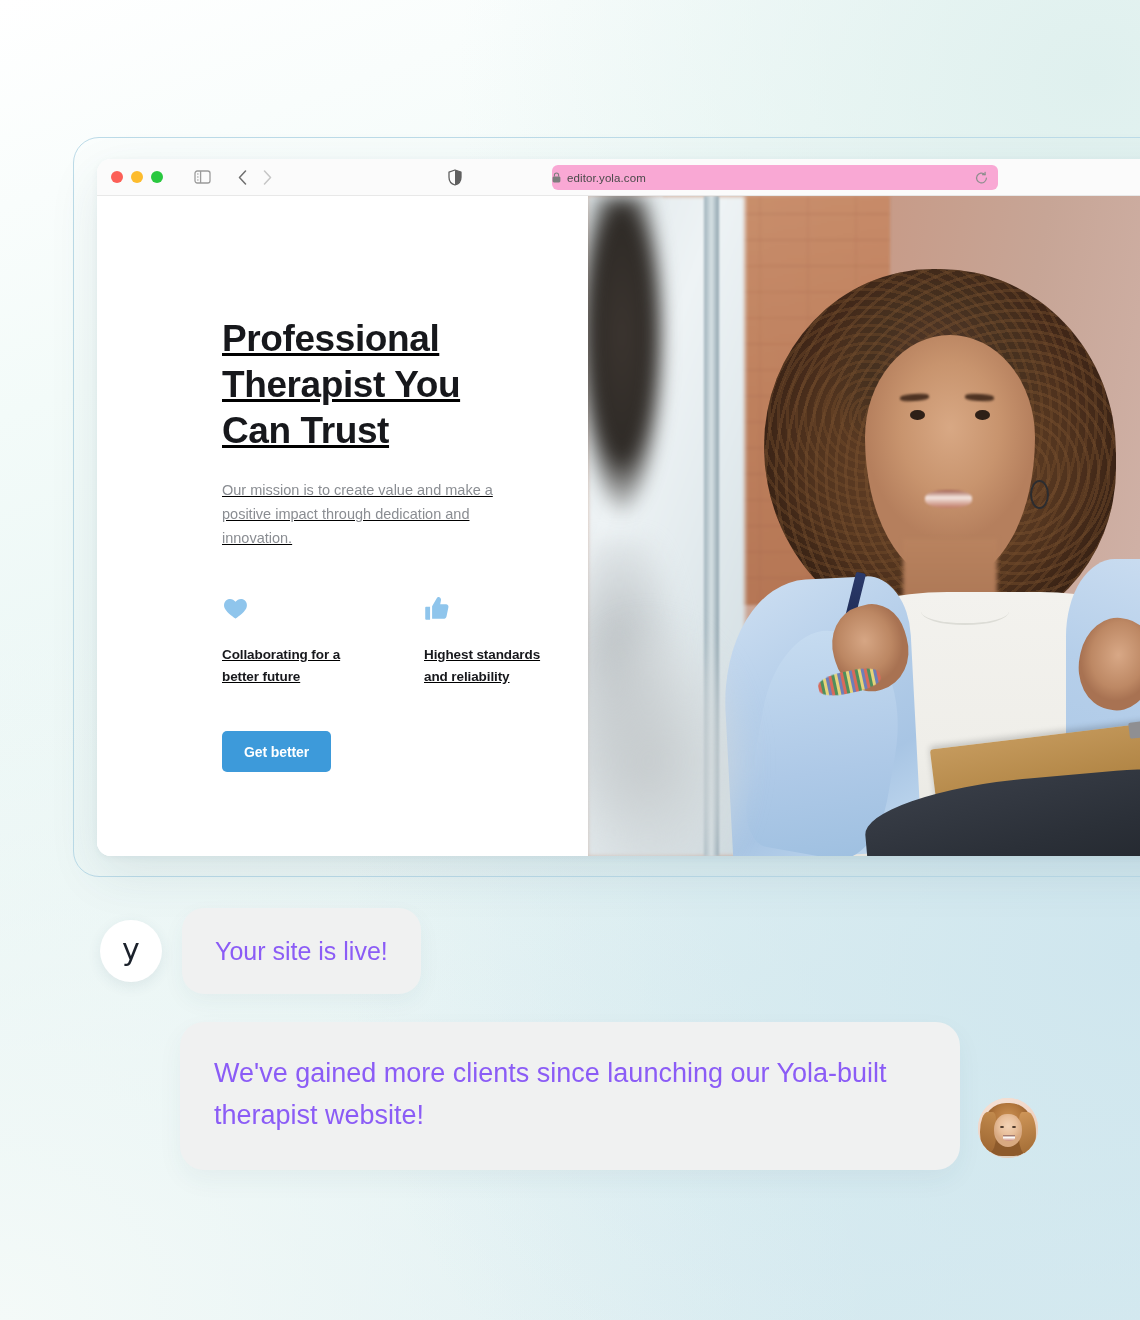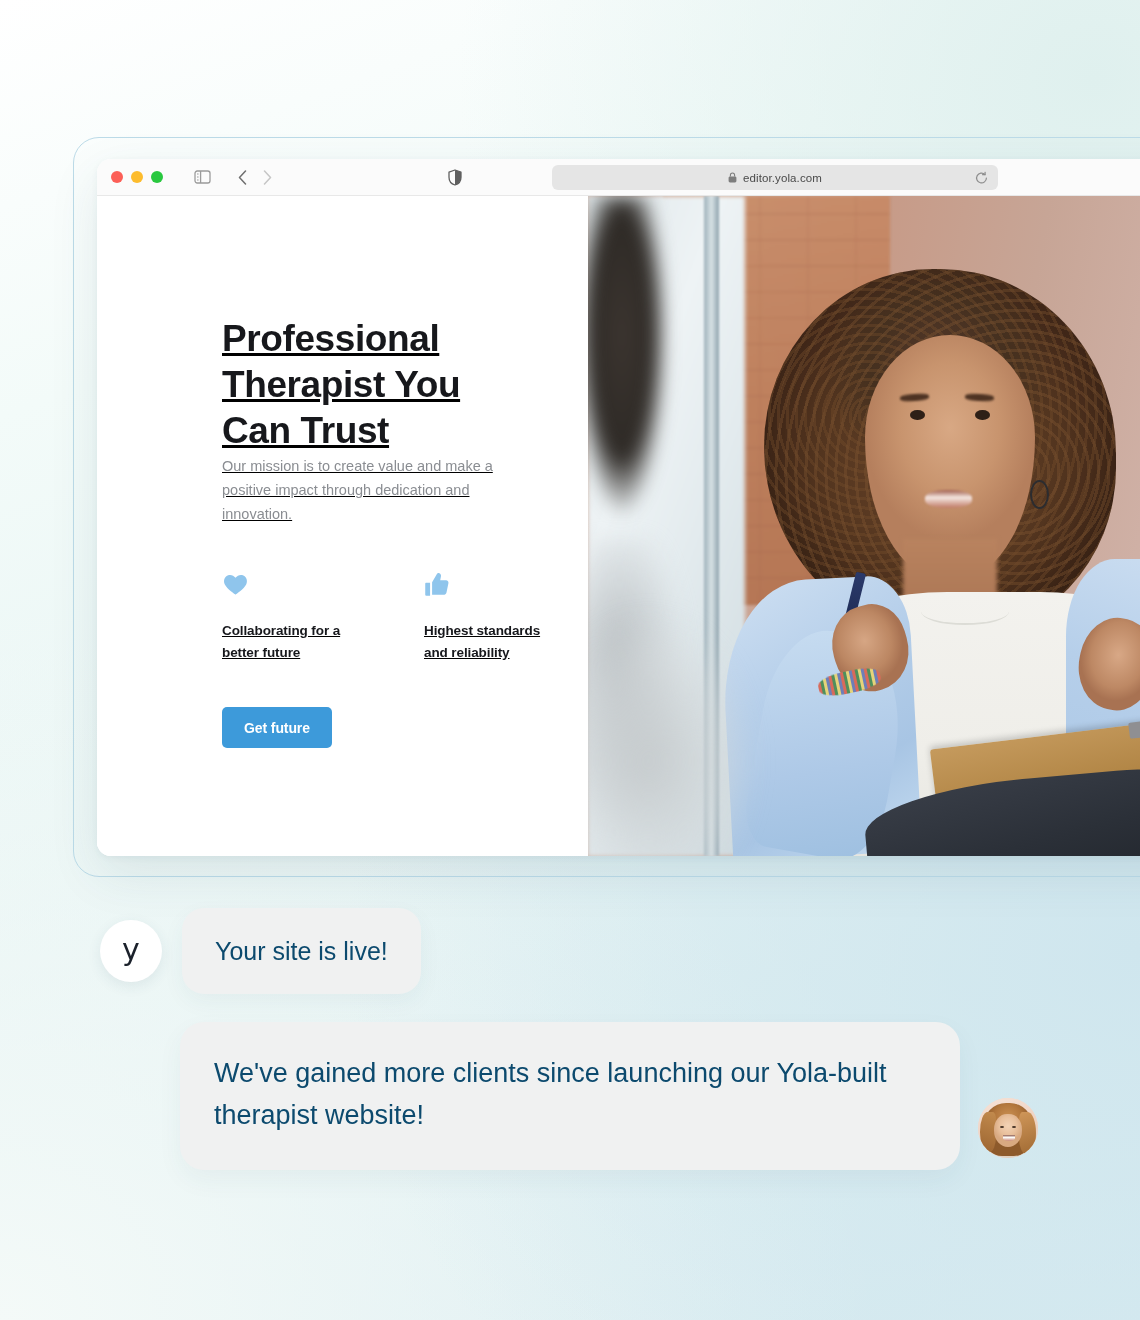--- a/index.html
+++ b/index.html
@@ -73,25 +73,24 @@
   #nav-back     { margin-left: 27px; color: #6f6f6f; }
   #nav-forward  { margin-left: 16px; color: #c6c6c6; }
   #shield-btn   { margin-left: 176px; color: #5f5f5f; }
 
   #address-bar {
     position: absolute;
     left: 455px;
     top: 6px;
     width: 446px;
     height: 25px;
-    background: #e5e5e5;
+    background: #f9a8d4;
     border-radius: 6px;
     display: flex;
     align-items: center;
-    justify-content: center;
   }
   #address-bar .lock { margin-right: 6px; color: #7d7d7d; display: flex; }
   #address-url {
     font-size: 11.5px;
     color: #4a4a4a;
     letter-spacing: .1px;
   }
   #reload-btn {
     position: absolute;
     right: 10px;
@@ -118,20 +117,21 @@
   #hero-title {
     font-size: 37px;
     line-height: 46px;
     font-weight: 700;
     color: #17181c;
     letter-spacing: -.4px;
     max-width: 270px;
   }
 
   #hero-subtitle {
+    margin-top: 24px;
     font-size: 14.5px;
     line-height: 24px;
     color: #8a8d92;
     max-width: 282px;
     font-weight: 400;
   }
 
   #features {
     margin-top: 40px;
     display: flex;
@@ -358,21 +358,21 @@
     font-weight: 400;
     color: #1b212b;
     line-height: 1;
     margin-top: -2px;
     font-family: "DejaVu Sans", sans-serif;
   }
 
   .bubble {
     background: #f0f1f1;
     border-radius: 22px;
-    color: #0c4a6e;
+    color: #8b5cf6;
   }
   #bubble-live {
     margin-left: 20px;
     padding: 27px 33px;
     font-size: 25px;
     line-height: 32px;
     box-shadow: 0 8px 22px rgba(40,80,100,.05);
   }
 
   #chat-row-2 {
@@ -501,21 +501,21 @@
             <span class="feature-icon">
               <svg width="27" height="27" viewBox="0 0 24 24" fill="currentColor">
                 <path d="M2 10.5h3.4V22H2a.9.9 0 0 1-.9-.9v-9.7c0-.5.4-.9.9-.9z"></path>
                 <path d="M7.2 10.1 11.6 2.4c.3-.6 1-.8 1.6-.6l.5.2c1 .4 1.6 1.5 1.4 2.6l-.7 3.6h5.2c1.4 0 2.4 1.3 2.1 2.6l-1.7 8.2c-.3 1.3-1.4 2.2-2.7 2.2H7.2V10.1z"></path>
               </svg>
             </span>
             <div class="feature-label">Highest standards and reliability</div>
           </div>
         </div>
 
-        <button id="cta-button">Get future</button>
+        <button id="cta-button">Get better</button>
       </div>
 
       <div id="hero-photo">
         <div class="layer ph-wall"></div>
         <div class="layer ph-brick"></div>
         <div class="layer ph-window"></div>
         <div class="layer ph-window-frame"></div>
         <div class="layer ph-silhouette"></div>
         <div class="layer ph-sillow"></div>
         <div class="layer ph-hair"></div>

